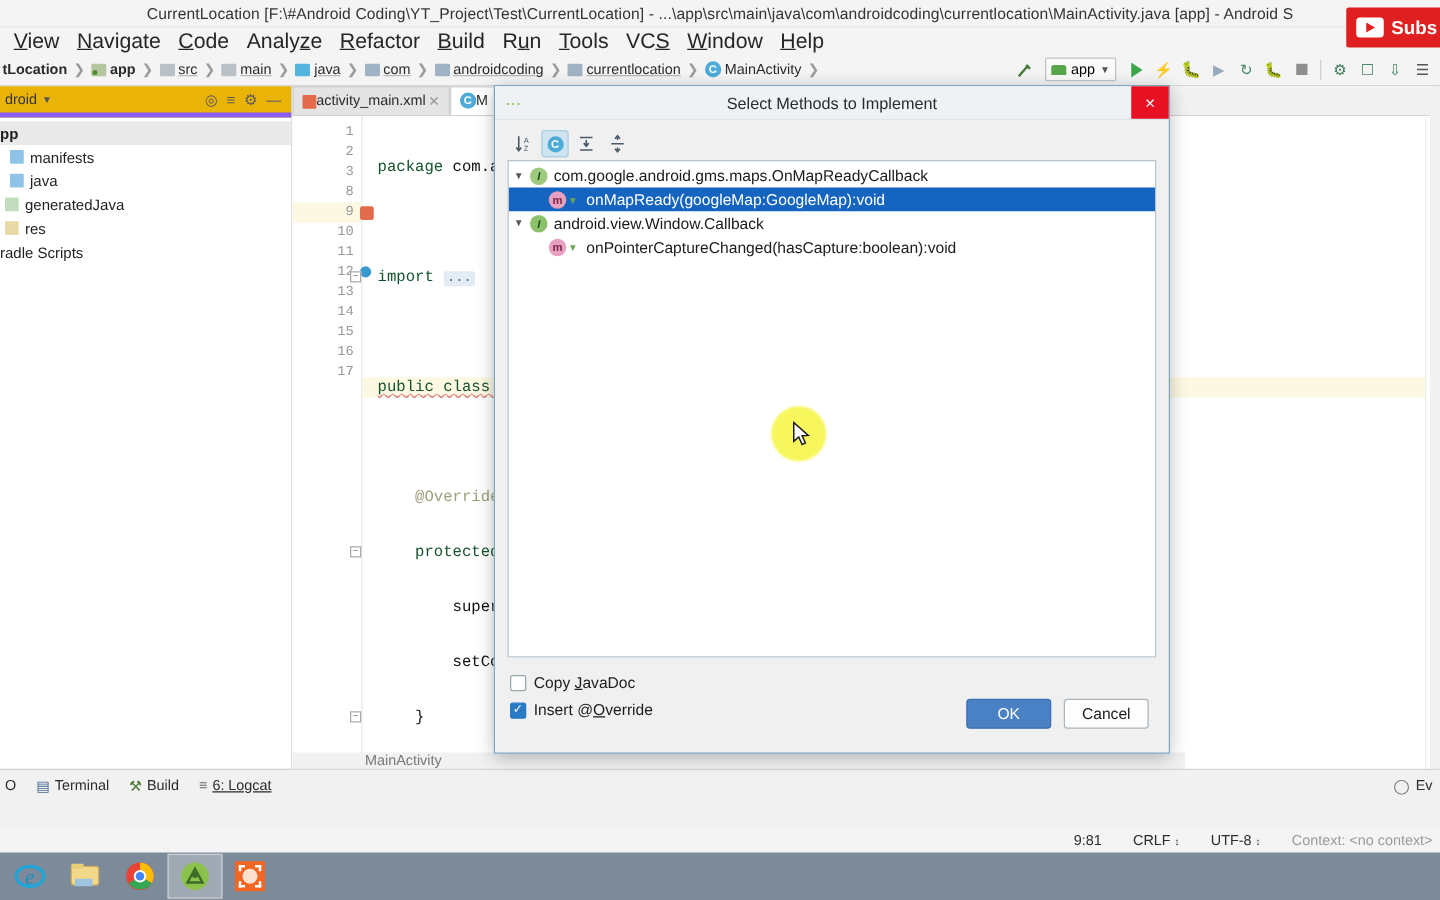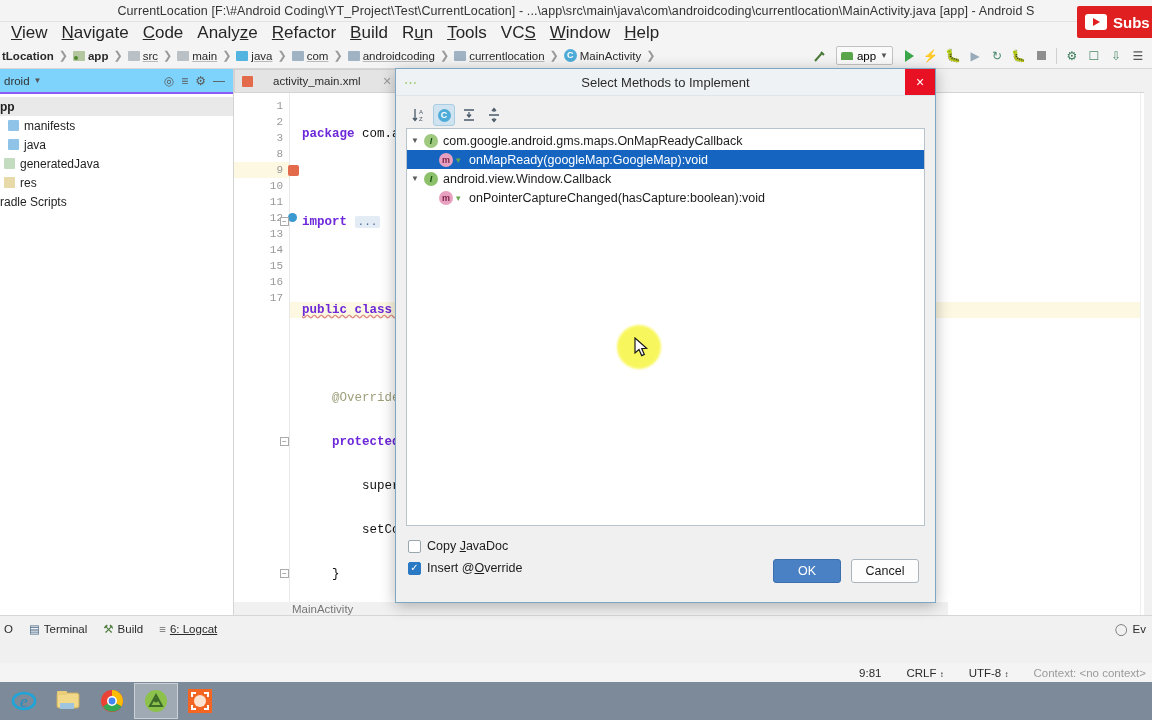--- a/index.html
+++ b/index.html
@@ -77,41 +77,41 @@
   .module-sel .andi { width: 12px; height: 8px; background: #5aa64b; border-radius: 2px 2px 0 0; }
   .tri-right { width: 0; height: 0; border-left: 9px solid #3ca64b; border-top: 6px solid transparent; border-bottom: 6px solid transparent; }
   .tb-sep { width: 1px; height: 16px; background: #d0d0d0; margin: 0 3px; }
 
   
   .leftpanel {
     position: absolute; left: 0; top: 69px; width: 234px; height: 546px;
     background: #fff; border-right: 1px solid #d4d4d4;
   }
   .lp-header {
-    height: 25px; background: #7dd3fc; border-bottom: 2px solid #8b5cf6;
+    height: 25px; background: #eab308; border-bottom: 4px solid #8b5cf6;
     display: flex; align-items: center; padding: 0 4px; gap: 4px;
   }
   .lp-title { font-size: 11.5px; color: #333; }
   .lp-tools { margin-left: auto; display: flex; align-items: center; gap: 7px; padding-right: 4px; color: #5a5a5a; font-size: 12px; }
   .tree { padding-top: 3px; font-size: 12px; color: #1f1f1f; }
   .tree-row { display: flex; align-items: center; gap: 5px; height: 19px; padding-left: 0px; }
   .tree-row.root { font-weight: bold; background: #e9e9e9; padding-left: 0; }
   .tree-row .lbl { white-space: nowrap; }
   .mod-ico { width: 11px; height: 11px; background: #8fc4e8; border-radius: 1px; }
   .gen-ico { width: 11px; height: 11px; background: #c3dcc0; border-radius: 1px; }
   .res-ico { width: 11px; height: 11px; background: #e8d9a8; border-radius: 1px; }
 
   
   .editor {
     position: absolute; left: 234px; top: 69px; right: 0; height: 546px;
     background: #fff;
   }
   .tabstrip { height: 24px; background: #f1f1f1; display: flex; align-items: flex-end; border-bottom: 1px solid #d4d4d4; }
   .tab {
-    display: flex; align-items: center; gap: 20px;
+    display: flex; align-items: center; gap: 0;
     height: 23px; padding: 0 7px; font-size: 11.5px; color: #2b2b2b;
     background: #e4e4e4; border: 1px solid #d0d0d0; border-bottom: none;
     white-space: nowrap;
   }
   .tab.active { background: #fff; border-bottom: 1px solid #fff; }
   .tab .xml-ico { width: 11px; height: 11px; background: #e36a4a; border-radius: 1px; }
   .tab .close { color: #999; font-size: 11px; margin-left: 2px; }
 
   .code-area { position: relative; height: 522px; background: #fff; overflow: hidden; display: flex; }
   .gutter {
@@ -121,21 +121,21 @@
   }
   .gline { height: 16px; line-height: 16px; text-align: right; padding-right: 6px; position: relative; }
   .gmark { position: absolute; right: -10px; top: 3px; width: 11px; height: 11px; border-radius: 2px; }
   .codetext {
     flex: 1; padding-top: 5px; position: relative;
     font-family: "Liberation Mono", monospace; font-size: 12.5px; color: #111;
     white-space: pre;
   }
   .cline { height: 16px; line-height: 16px; padding-left: 12px; position: relative; }
   .cline.hl { background: #fcf8e2; }
-  .kw { color: #6d28d9; font-weight: bold; text-align: center; }
+  .kw { color: #14532d; font-weight: normal; text-align: center; }
   .anno { color: #9e9e7a; }
   .folded { background: #e3ebf5; color: #4a6a9a; border-radius: 2px; padding: 0 3px; font-size: 11px;}
   .sel-brace { background: #b9d4f0; }
   .wavy { text-decoration: underline wavy #d88; text-decoration-skip-ink: none; }
   .fold-mark { position: absolute; left: -10px; top: 3px; width: 9px; height: 9px; border: 1px solid #aaa; color: #777; font-size: 8px; line-height: 7px; text-align: center; background: #fff; }
 
   
   .right-marks { position: absolute; right: 0; top: 0; width: 12px; height: 100%; background: #fff; border-left: 1px solid #eee; }
 
   

